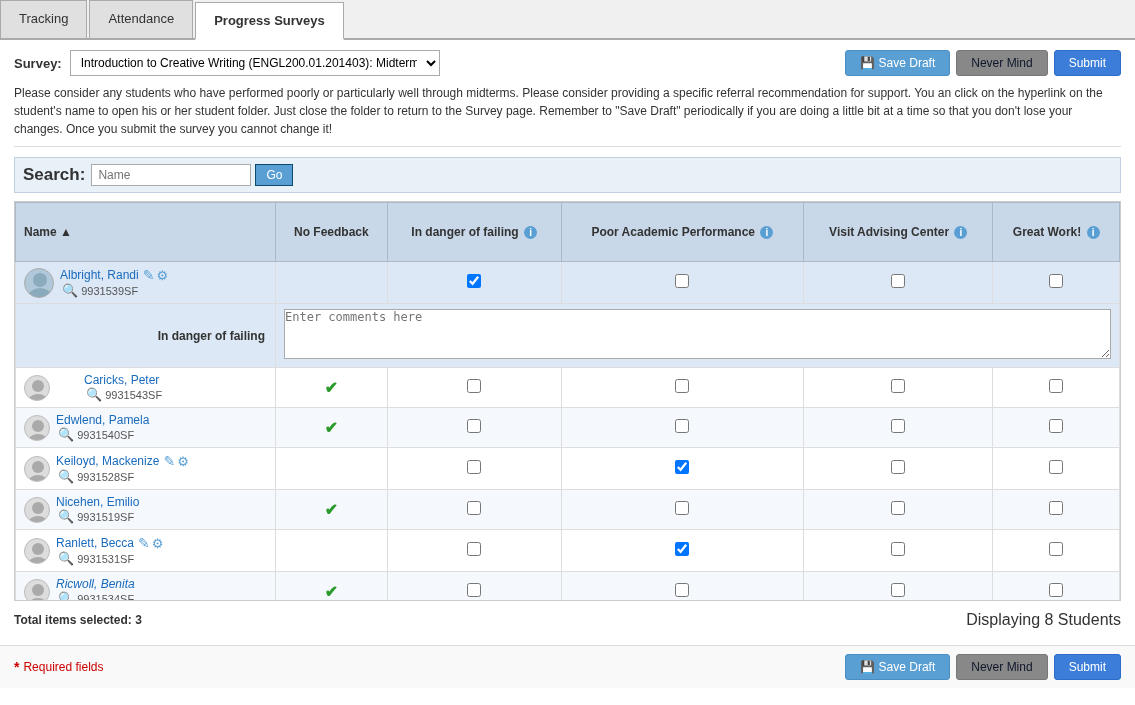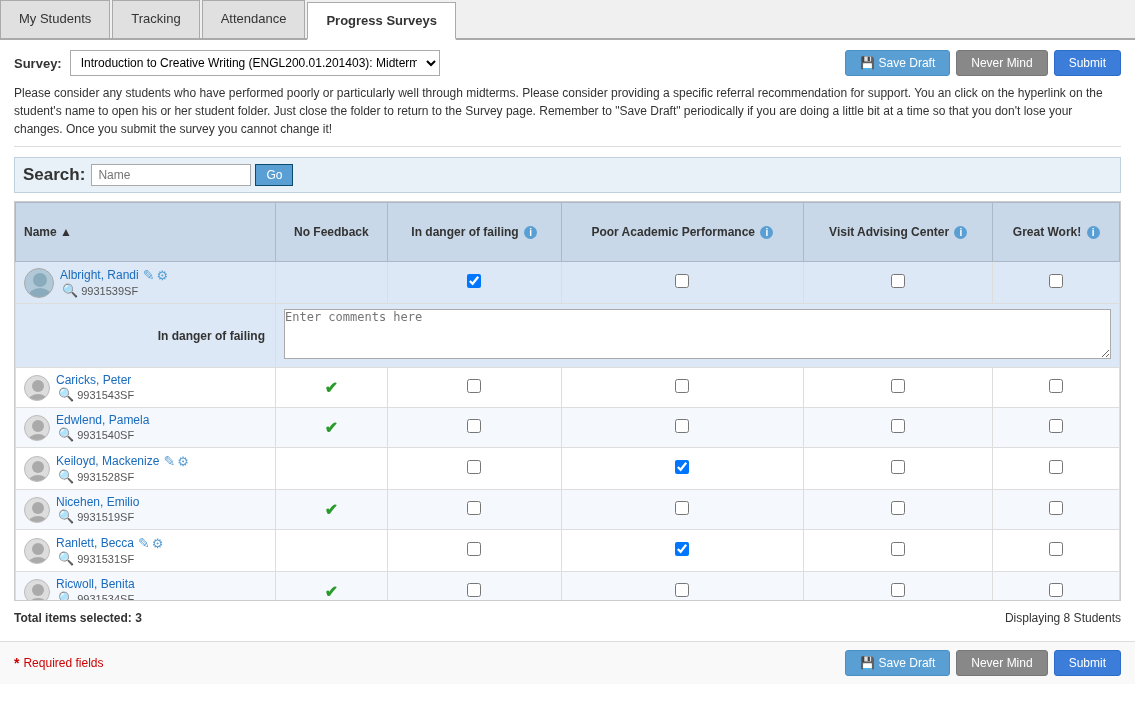--- a/index.html
+++ b/index.html
@@ -41,21 +41,21 @@
     }
     .survey-actions { margin-left: auto; display: flex; gap: 6px; }
     .btn {
       padding: 5px 14px;
       font-size: 12px;
       cursor: pointer;
       border-radius: 3px;
       border: 1px solid #aaa;
     }
     .btn-save { background: #5a9fd4; color: #fff; border-color: #4a8fc4; }
-    .btn-nevermind { background: #888; color: #ffffff; border-color: #777; }
+    .btn-nevermind { background: #888; color: #0f172a; border-color: #777; }
     .btn-submit { background: #3b7dd8; color: #fff; border-color: #2b6dc8; }
 
     
     .description { font-size: 12px; color: #333; margin-bottom: 10px; line-height: 1.5; border-bottom: 1px solid #ddd; padding-bottom: 8px; }
 
     
     .search-bar { display: flex; align-items: center; margin-bottom: 8px; background: #e8f0f8; padding: 6px 8px; border: 1px solid #c0d0e0; }
     .search-label { font-size: 17px; font-weight: bold; margin-right: 6px; }
     .search-input { padding: 3px 6px; border: 1px solid #aaa; font-size: 12px; width: 160px; }
     .search-go { padding: 3px 10px; background: #5a9fd4; color: #fff; border: 1px solid #0c4a6e; cursor: pointer; font-size: 12px; margin-left: 4px; }
@@ -99,34 +99,33 @@
       font-size: 12px;
       color: #999;
       resize: vertical;
       background: #fff;
     }
     .in-danger-label { font-size: 12px; font-weight: bold; color: #333; }
 
     
     .footer { display: flex; align-items: center; justify-content: space-between; padding: 6px 0; margin-top: 4px; }
     .total-items { font-size: 12px; font-weight: bold; }
-    .displaying { font-size: 12px; color: #333; }
+    .displaying { font-size: 16px; color: #333; }
     .footer-bottom { display: flex; align-items: center; justify-content: space-between; padding: 8px 14px; border-top: 1px solid #ddd; background: #f9f9f9; }
     .required-note { font-size: 12px; color: #c00; display: flex; align-items: center; gap: 4px; }
     .required-star { color: #c00; font-weight: bold; font-size: 14px; }
 
     .scrollbar-visible::-webkit-scrollbar { width: 14px; }
     .scrollbar-visible::-webkit-scrollbar-track { background: #f0f0f0; border: 1px solid #ccc; }
     .scrollbar-visible::-webkit-scrollbar-thumb { background: #aaa; border-radius: 3px; }
   </style>
 </head>
 <body>
 
 <div class="tabs">
-  <div class="tab">My Students</div>
   <div class="tab">Tracking</div>
   <div class="tab">Attendance</div>
   <div class="tab active">Progress Surveys</div>
 </div>
 
 <div class="main">
 
   <div class="survey-row">
     <span class="survey-label">Survey:</span>
     <div class="survey-select-wrapper">
@@ -203,21 +202,21 @@
             <td><input type="checkbox" class="cb" style=""></td>
             <td><input type="checkbox" class="cb" style=""></td>
             <td><input type="checkbox" class="cb" style=""></td>
           </tr>
           <tr class="row-comment-bg">
             <td colspan="1" style="text-align: right; padding-right: 10px; background: rgb(220, 232, 245);"><span class="in-danger-label">In danger of failing</span></td>
             <td colspan="5" style="background: rgb(220, 232, 245);"><textarea class="comment-area" placeholder="Enter comments here" style=""></textarea></td>
           </tr>
           <tr>
             <td class="name-col">
-              <div style="display:flex;align-items:center;">
+              <div style="display:flex;align-items:center;gap:28px;">
       <span style="display:inline-block;width:26px;height:26px;border-radius:50%;background:#ddd;margin-right:6px;vertical-align:middle;border:1px solid #bbb;overflow:hidden;">
         <svg width="26" height="26" viewBox="0 0 26 26">
                     <circle cx="13" cy="10" r="6" fill="#aaa"></circle>
                     <ellipse cx="13" cy="26" rx="10" ry="8" fill="#aaa"></ellipse>
                   </svg>
       </span>
       <div>
         <span style="display:flex;align-items:center;">
           <a href="#" class="student-link">Caricks, Peter</a>
 
@@ -333,21 +332,21 @@
           <tr>
             <td class="name-col">
               <div style="display:flex;align-items:center;">
       <span style="display:inline-block;width:26px;height:26px;border-radius:50%;background:#ddd;margin-right:6px;vertical-align:middle;border:1px solid #bbb;overflow:hidden;">
         <svg width="26" height="26" viewBox="0 0 26 26">
                     <circle cx="13" cy="10" r="6" fill="#aaa"></circle>
                     <ellipse cx="13" cy="26" rx="10" ry="8" fill="#aaa"></ellipse>
                   </svg>
       </span>
       <div>
-        <span style="display:flex;align-items:flex-end;">
+        <span style="display:flex;align-items:flex-end;font-style:italic;">
           <a href="#" class="student-link">Ricwoll, Benita</a>
 
         </span>
         <span class="student-id"><span style="color:#5a9fd4;cursor:pointer;font-size:13px;margin-left:2px;display:inline;">🔍</span> 9931534SF</span>
       </div>
     </div>
             </td>
             <td><span class="checkmark">✔</span></td>
             <td><input type="checkbox" class="cb" style=""></td>
             <td><input type="checkbox" class="cb" style=""></td>

